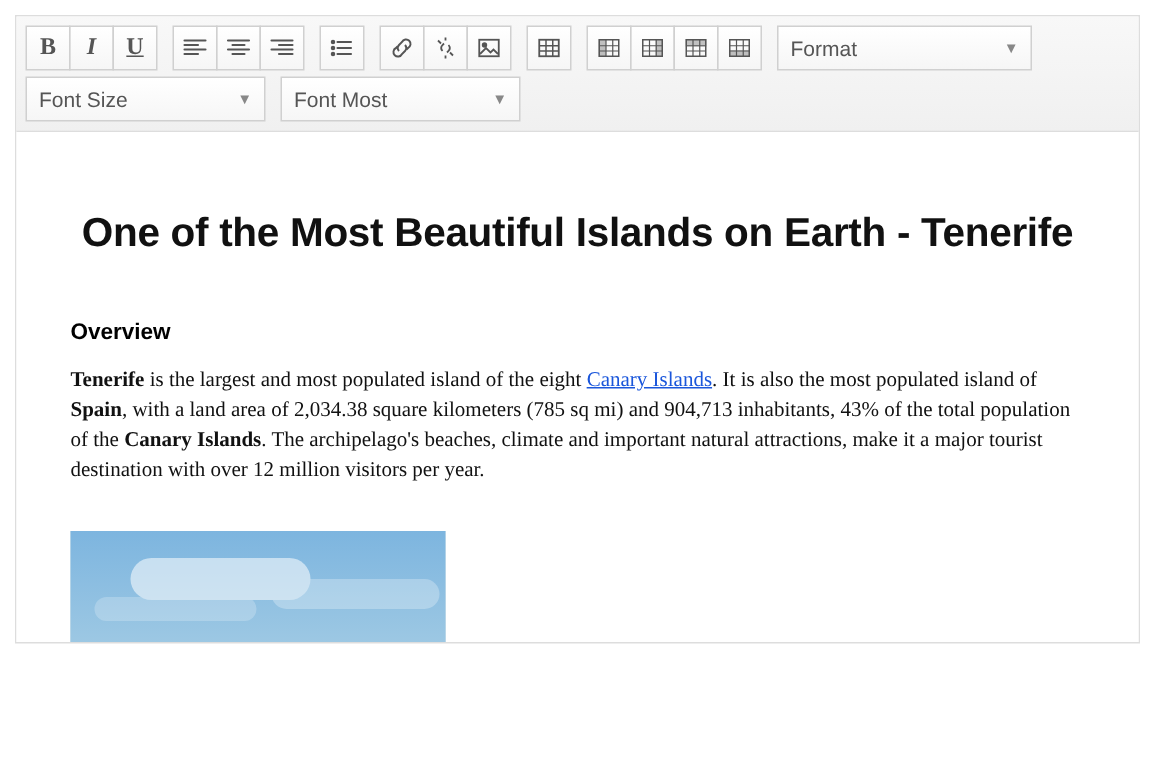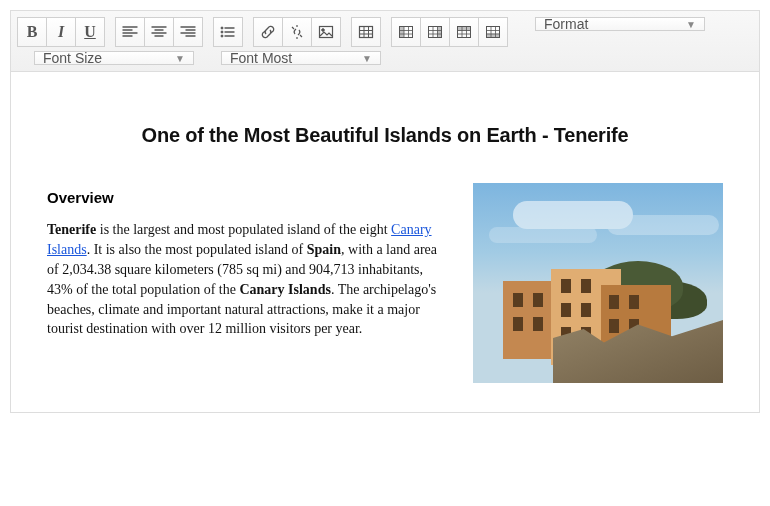--- a/index.html
+++ b/index.html
@@ -39,55 +39,55 @@
     cursor: pointer;
     color: #555;
   }
   .btn-group .tb-btn + .tb-btn {
     margin-left: -1px;
   }
   .tb-btn svg { width: 16px; height: 16px; fill: #555; stroke: #555; }
   .dropdown {
     border: 1px solid #d0d0d0;
     background: linear-gradient(#ffffff,#f6f6f6);
-    height: 14px;
+    height: 30px;
     display: flex;
     align-items: center;
     padding: 0 8px;
     color: #555;
     cursor: pointer;
     min-width: 160px;
     justify-content: space-between;
     font-size: 14px;
     margin-bottom: 4px;
-    margin-left: 17px;
   }
   .dropdown-caret {
     font-size: 10px; color: #888;
   }
   .dropdown.small { min-width: 160px; margin-right: 10px; gap: 40px; }
   .content-area {
     padding: 40px 36px 0 36px;
     background: #fff;
     height: 340px;
     overflow: hidden;
   }
   .doc-title {
     font-family: Verdana, Geneva, sans-serif;
-    font-size: 20px;
+    font-size: 27px;
     font-weight: 700;
     text-align: center;
     margin: 12px 0 30px 0;
     color: #111;
     letter-spacing: -0.2px;
   }
   .body-wrap {
     display: flex;
     gap: 24px;
     height: 100%;
+    flex-direction: column;
   }
   .text-col { flex: 1; }
   h3.section {
     font-family: Verdana, Geneva, sans-serif;
     font-size: 15px;
     font-weight: 700;
     margin: 12px 0 14px 0;
   }
   .para {
     font-family: "Times New Roman", Times, serif;

